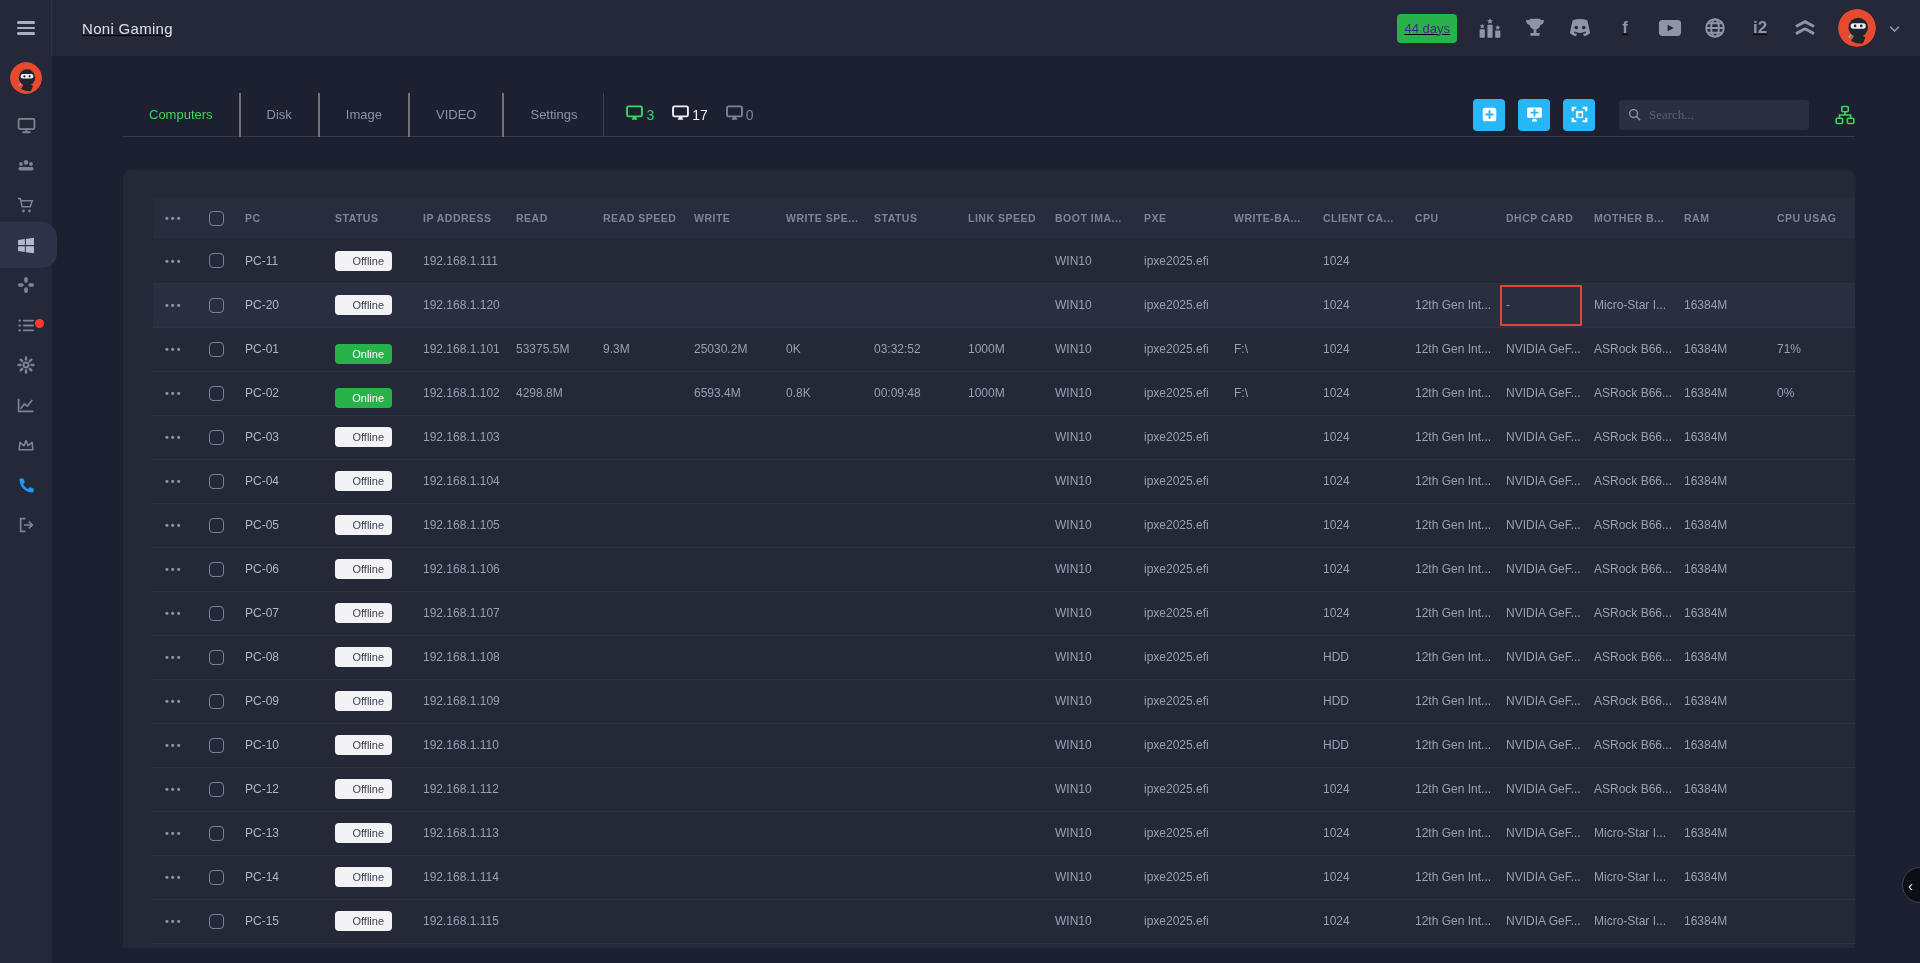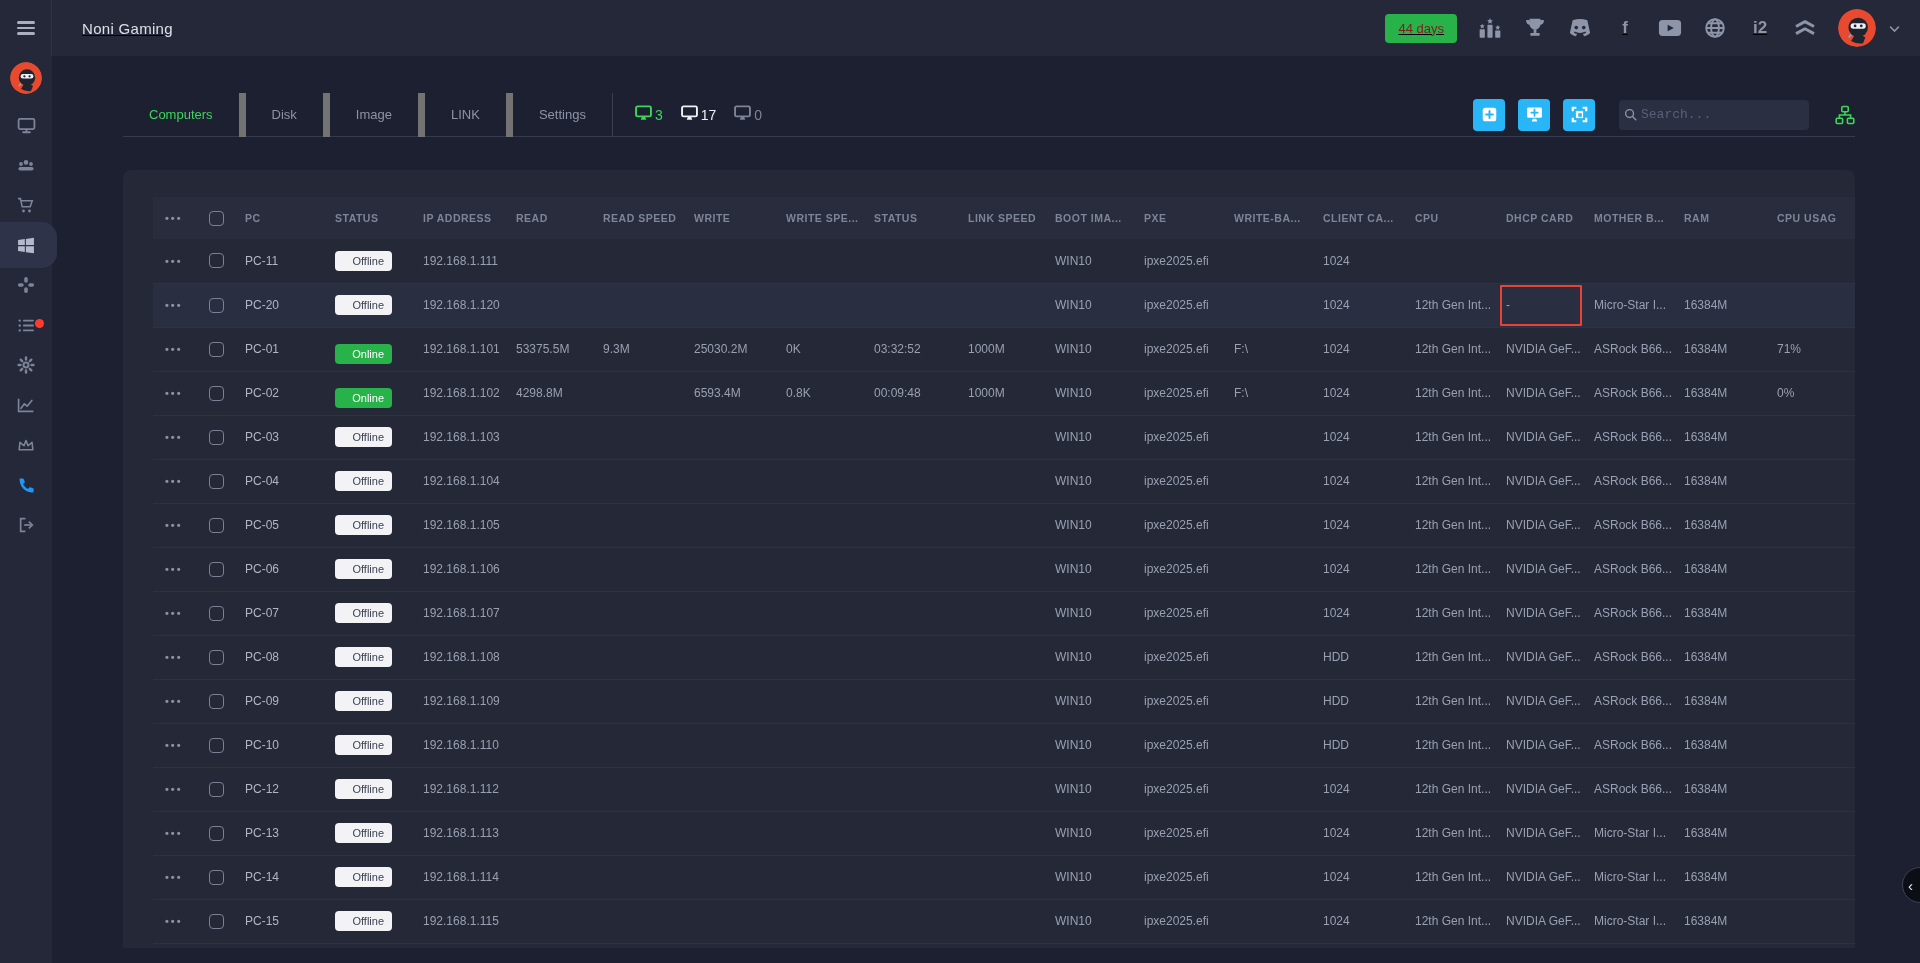--- a/index.html
+++ b/index.html
@@ -8,21 +8,21 @@
 
   
   .topbar { position:fixed; top:0; left:0; right:0; height:56px; background:#242838;
     display:flex; align-items:center; z-index:20;text-decoration:underline; }
   .topbar-menu-zone { width:52px; height:56px; display:flex; align-items:center; justify-content:center;
     border-right:1px solid #2e3347; }
   .hamburger { width:18px; cursor:pointer; }
   .hamburger span { display:block; height:2.5px; background:#aab0c0; border-radius:2px; margin:3px 0; }
   .topbar-title { margin-left:30px; font-size:15px; color:#dde0e9; letter-spacing:.3px; }
   .topbar-right { margin-left:auto; display:flex; align-items:center; gap:21px; padding-right:20px; }
-  .license-badge { background:#27b34a; color:#7f1d1d; font-size:13px; padding:7px 13px; border-radius:4px; }
+  .license-badge { background:#27b34a; color:#4c1d95; font-size:13px; padding:7px 7px; border-radius:4px; }
   .tb-icon { color:#8e95a9; display:flex; align-items:center; justify-content:center; width:24px; height:24px;
     cursor:pointer; font-weight:bold; }
   .tb-icon.glyph { font-size:17px; font-weight:bold; color:#8e95a9; }
   .avatar { width:38px; height:38px; border-radius:50%; overflow:hidden; cursor:pointer; }
   .caret { color:#8e95a9; margin-left:-8px; cursor:pointer; }
 
   
   .sidebar { position:fixed; top:56px; left:0; bottom:0; width:52px; background:#242838;
     display:flex; flex-direction:column; align-items:center; z-index:15; }
   .side-logo { width:32px; height:32px; margin-top:6px; border-radius:50%; overflow:hidden; }
@@ -37,31 +37,31 @@
     background:#ff3b30; z-index:2; }
 
   
   .main { position:absolute; top:56px; left:52px; right:0; bottom:0; background:#1d2030;
     padding:0 65px 15px 71px; overflow:hidden; }
   .toolbar { height:81px; display:flex; align-items:center; padding-top:37px;
     border-bottom:1px solid #363b4e; }
   .tabs { display:flex; align-items:stretch; height:44px; border-right:1px solid #3a3f52; }
   .tab { padding:0 26px; display:flex; align-items:center; font-size:13px; color:#8d93a6; cursor:pointer; }
   .tab.active { color:#3bd65a; }
-  .tab + .tab { border-left:7px solid #737373;text-align:right; }
+  .tab + .tab { border-left:2px solid #737373;text-align:right; }
   .counters { display:flex; align-items:center; gap:18px; margin-left:22px; }
   .counter { display:flex; align-items:center; gap:3px; font-size:14px; cursor:pointer; }
   .toolbar-right { margin-left:auto; display:flex; align-items:center; }
   .blue-btn { width:32px; height:32px; background:#29b6f6; border:none; border-radius:4px; cursor:pointer;
     display:flex; align-items:center; justify-content:center; margin-left:13px; }
   .search-box { display:flex; align-items:center; width:190px; height:30px; background:#2a2f41;
     border-radius:4px; margin-left:24px; }
   .search-icon-zone { width:32px; display:flex; align-items:center; justify-content:center; color:#8d93a6; }
   .search-box input { flex:1; background:transparent; border:none; outline:none; color:#c3c8d6;
-    font-size:13px; font-family:Liberation Mono, monospace; }
+    font-size:13px; font-family:Liberation Serif, serif; }
   .search-box input::placeholder { color:#596078; }
   .net-icon { margin-left:26px; color:#3bd65a; cursor:pointer; display:flex; }
 
   
   .card { margin-top:33px; background:#242837; border-radius:8px 8px 0 0;
     height:calc(100% - 114px); overflow:hidden; padding:27px 0 0 30px; }
   table { border-collapse:collapse; table-layout:fixed; width:1764px; }
   thead th { height:42px; background:#282c3d; text-align:left; font-size:10.5px; font-weight:bold;
     color:#7e8598; letter-spacing:.5px; white-space:nowrap; overflow:hidden; }
   tbody td { height:44px; font-size:12px; color:#9aa0b3; white-space:nowrap; overflow:hidden; }
@@ -256,21 +256,21 @@
       </div>
     </div>
 </div>
 
 <div class="main">
   <div class="toolbar">
     <div class="tabs" id="tabs">
         <div class="tab active">Computers</div>
         <div class="tab">Disk</div>
         <div class="tab">Image</div>
-        <div class="tab">LINK</div>
+        <div class="tab">VIDEO</div>
         <div class="tab">Settings</div>
       </div>
     <div class="counters" id="counters">
         <div class="counter" style="color: rgb(59, 214, 90);">
           <span><svg width="17" height="16" viewBox="0 0 16 15" fill="none" stroke="currentColor" stroke-width="1.8">
               <rect x="1" y="1.3" width="14" height="9.4" rx="1.4"></rect>
               <path d="M5.4 13.8 h5.2 l-1-2.6 h-3.2 Z" fill="currentColor" stroke="none"></path>
             </svg></span>
           <span>3</span>
         </div>

